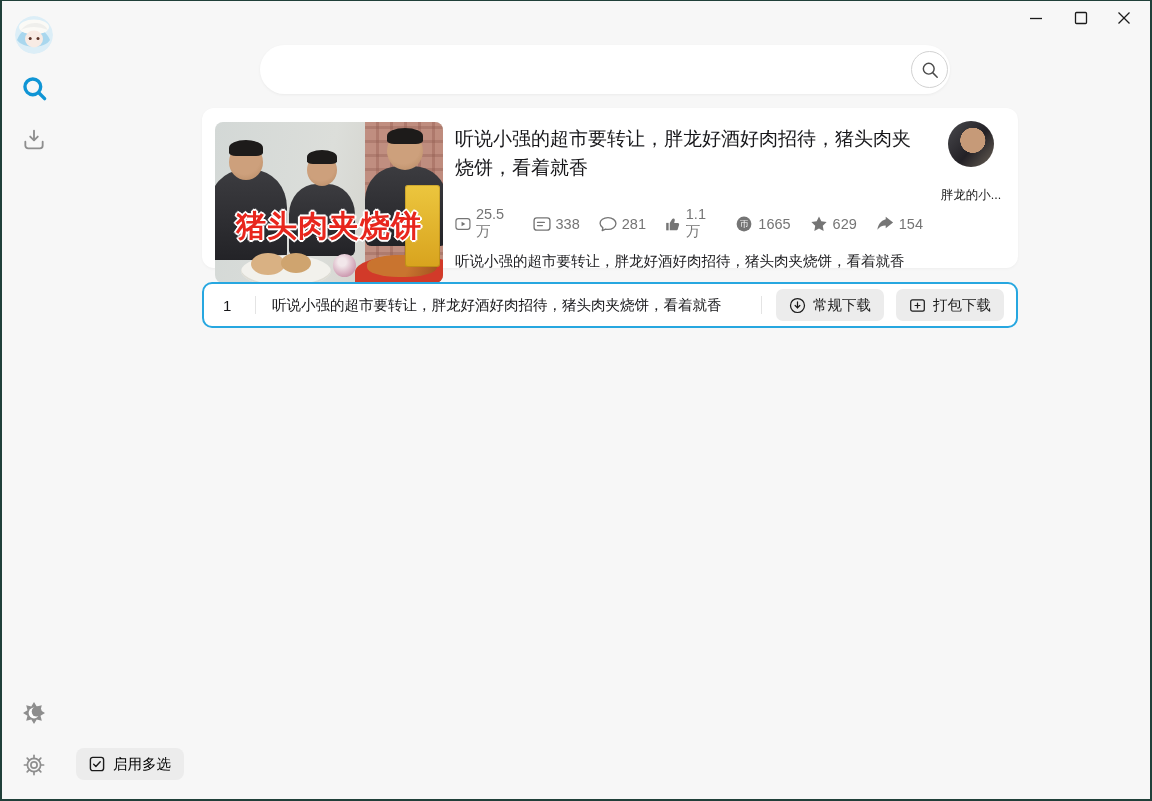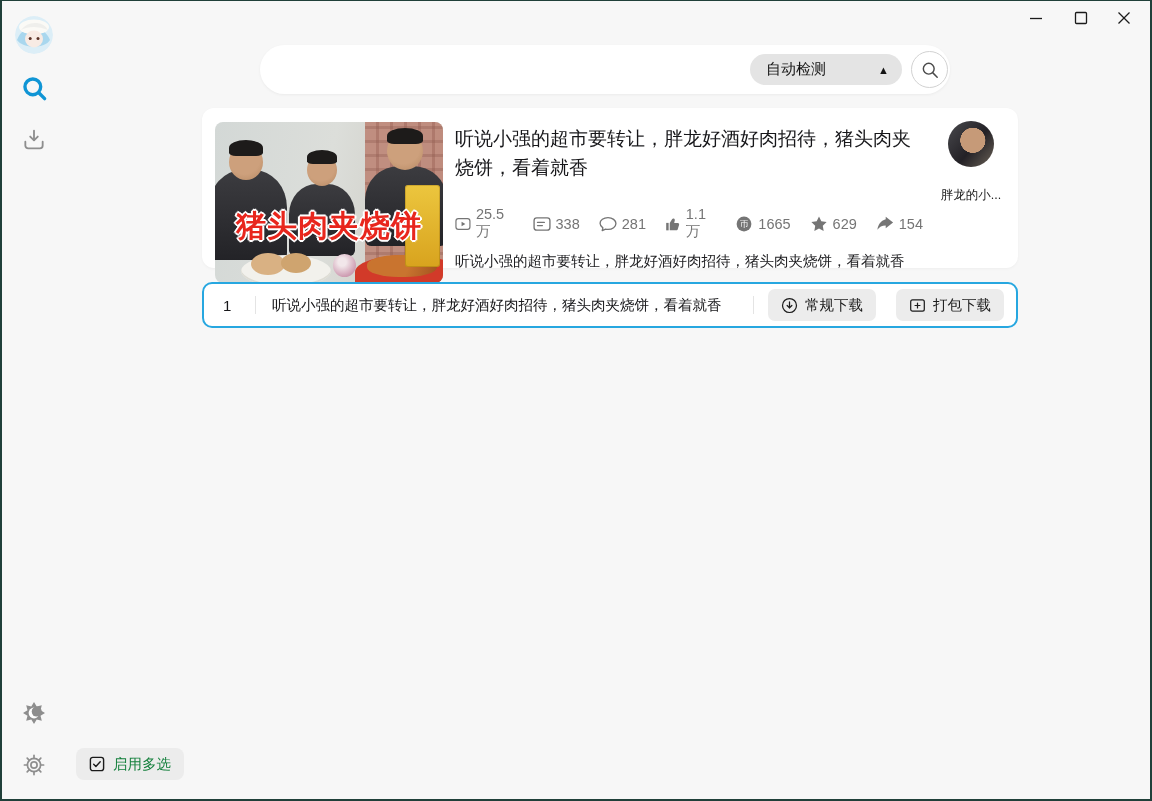--- a/index.html
+++ b/index.html
@@ -93,30 +93,30 @@
   .uploader-name { margin-top:20px; font-size:12.5px; color:#222; white-space:nowrap; }
 
   
   .dl-row { position:absolute; left:200px; top:281px; width:816px; height:46px;
     background:#fff; border:2px solid #27a7e0; border-radius:10px;
     display:flex; align-items:center; padding-right:12px; }
   .dl-index { margin-left:19px; width:22px; font-size:15px; color:#17171a; text-align:left; }
   .v-div { width:1px; height:18px; background:#e4e4e4; margin:0 10px; flex:none; }
   .dl-title { flex:1; font-size:14.5px; color:#17171a; white-space:nowrap;
     overflow:hidden; text-overflow:ellipsis; margin-left:6px; }
-  .dl-buttons { display:flex; gap:20px; margin-left:4px; }
+  .dl-buttons { display:flex; gap:12px; margin-left:4px; }
   .pill-btn { height:32px; padding:0 13px; background:#ececec; border:none; border-radius:7px;
     display:flex; align-items:center; gap:7px; font-size:14.5px; color:#1b1b1b; cursor:pointer;
     font-family:"Liberation Sans","DejaVu Sans",sans-serif; }
   .pill-btn svg { display:block; }
 
   
   .multiselect-btn { position:absolute; left:74px; top:747px; height:32px; padding:0 13px;
     background:#ececec; border:none; border-radius:8px; display:flex; align-items:center; gap:8px;
-    font-size:14.5px; color:#15803d; cursor:pointer;
+    font-size:14.5px; color:#000000; cursor:pointer;
     font-family:"Liberation Sans","DejaVu Sans",sans-serif; }
 
   .gray-stroke { stroke:#8e8e8e; fill:none; stroke-width:1.7; stroke-linecap:round; stroke-linejoin:round; }
 </style>
 </head>
 <body>
 
 <div class="window">
 
   <div class="win-btn btn-min">
@@ -180,24 +180,20 @@
       <line x1="12" y1="18.6" x2="12" y2="21.6"></line>
         <line x1="7.33" y1="16.67" x2="5.2" y2="18.8"></line>
       <line x1="5.4" y1="12" x2="2.4" y2="12"></line>
         <line x1="7.33" y1="7.33" x2="5.2" y2="5.2"></line>
       <line x1="12" y1="5.4" x2="12" y2="2.4"></line>
         <line x1="16.67" y1="7.33" x2="18.8" y2="5.2"></line>
     </svg>
   </div>
 
   <div class="topbar">
-    <div class="detect-select">
-      <span>自动检测</span>
-      <span class="detect-arrow">▲</span>
-    </div>
     <div class="search-btn">
       <svg width="18" height="18" viewBox="0 0 20 20" style="stroke:#4a4a4a; fill:none; stroke-width:1.6; stroke-linecap:round;">
         <circle cx="8.6" cy="8.6" r="6"></circle>
           <line x1="13.2" y1="13.2" x2="18" y2="18"></line>
       </svg>
     </div>
   </div>
 
   <div class="card">
     <div class="thumb">

